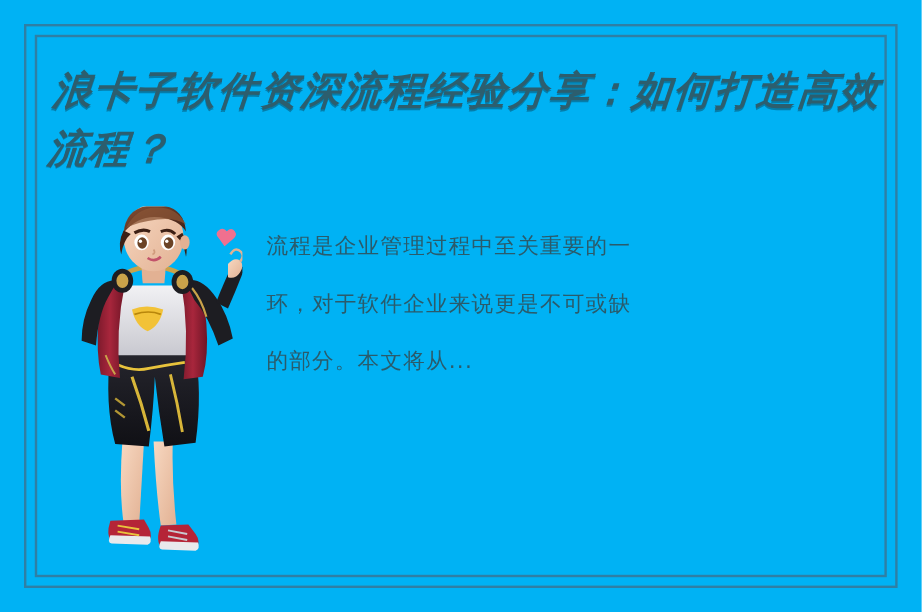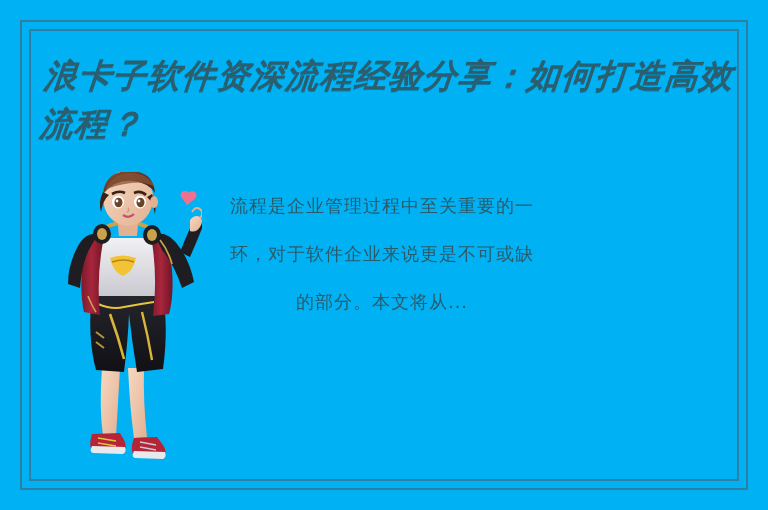--- a/index.html
+++ b/index.html
@@ -62,21 +62,21 @@
   #excerpt {
     position: absolute;
     left: 222px;
     top: 182px;
     width: 320px;
     font-family: "DejaVu Sans", "Liberation Sans", sans-serif;
     font-size: 18px;
     line-height: 48px;
     color: #2a5b6b;
     letter-spacing: 1px;
-    text-align: center;
+    text-align: left;
   }
   
   #avatar {
     position: absolute;
     left: 62px;
     top: 172px;
     width: 140px;
     height: 305px;
   }
   #avatar svg { display: block; width: 140px; height: 305px; }

